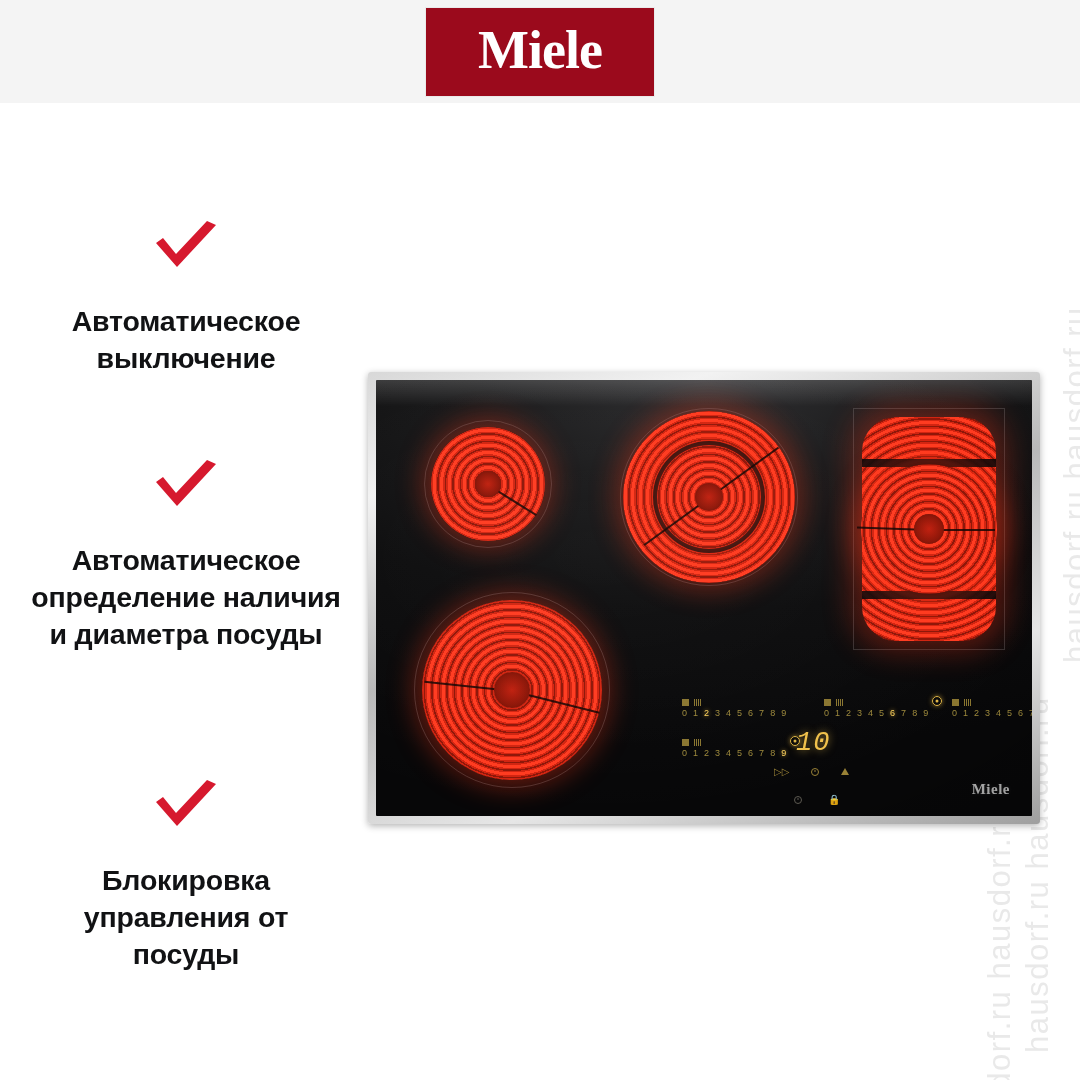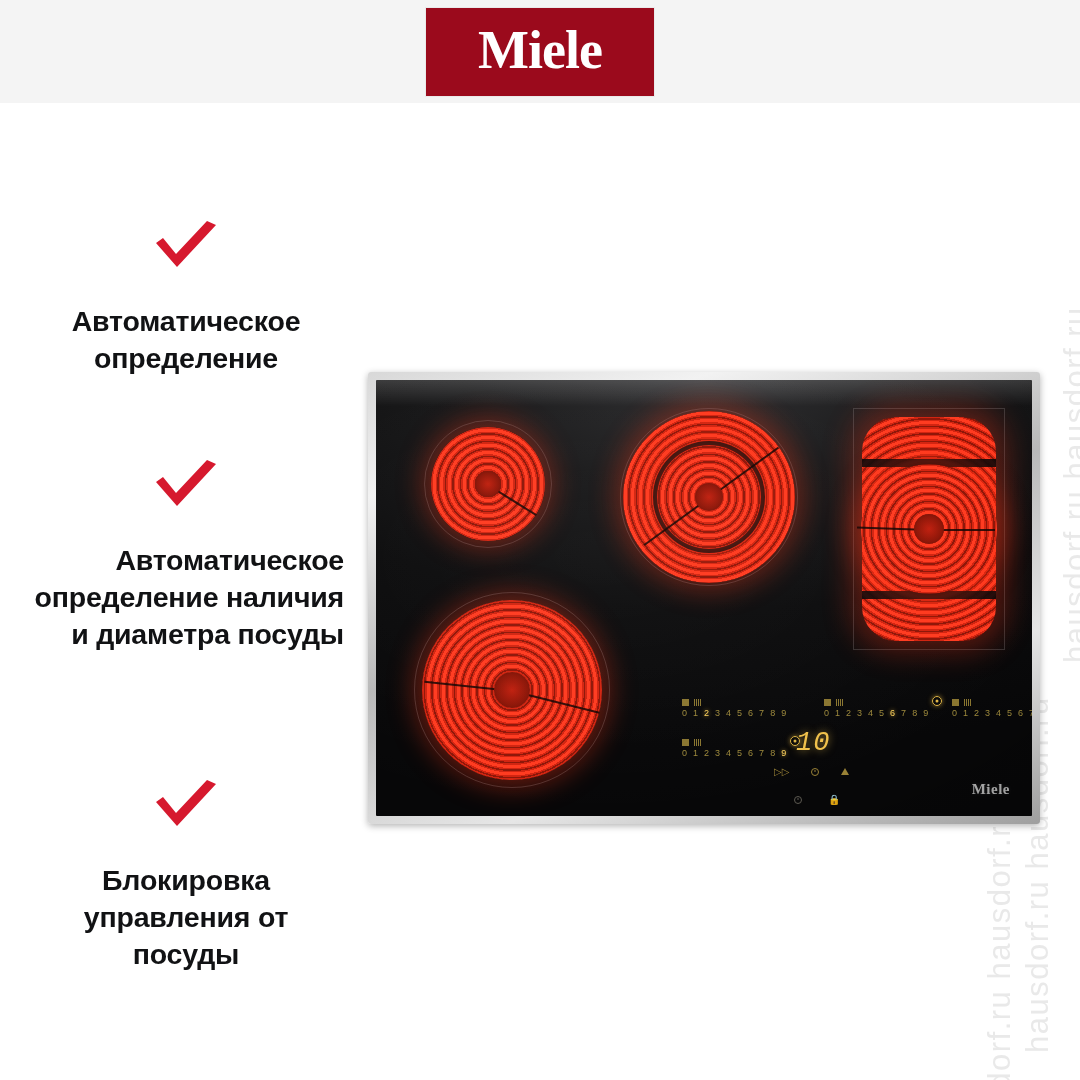--- a/index.html
+++ b/index.html
@@ -36,21 +36,21 @@
   
   .stage { position:absolute; left:0; top:103px; width:1080px; height:977px; background:#fff; }
   .feature { width:372px; text-align:center; }
   .feature-check { display:block; margin:0 auto 26px auto; }
   .feature-text {
     font-size:28.5px; font-weight:bold; color:#111214;
     line-height:1.30; letter-spacing:-0.2px;
     padding:0 28px;
   }
   .f1 { position:absolute; left:0; top:118px; }
-  .f2 { position:absolute; left:0; top:357px;text-align:right; }
+  .f2 { position:absolute; left:0; top:357px; }
   .f3 { position:absolute; left:0; top:677px; }
 
   
   .watermark {
     position:absolute;
     color:#e9e9e9;
     font-size:31px;
     letter-spacing:1.5px;
     white-space:nowrap;
     transform-origin:0 0;
@@ -239,21 +239,21 @@
 <div class="stage">
 
   <div class="watermark wm-a">hausdorf.ru  hausdorf.ru</div>
   <div class="watermark wm-b">hausdorf.ru  hausdorf.ru</div>
   <div class="watermark wm-c">hausdorf.ru  hausdorf.ru</div>
 
   <div class="feature f1">
     <svg class="feature-check" width="72" height="56" viewBox="0 0 72 56">
       <path d="M6 22 L27 46 L66 4 L57 0 L26 33 L13 17 Z" fill="#d6192e"></path>
     </svg>
-    <div class="feature-text">Автоматическое определение</div>
+    <div class="feature-text">Автоматическое выключение</div>
   </div>
 
   <div class="feature f2">
     <svg class="feature-check" width="72" height="56" viewBox="0 0 72 56">
       <path d="M6 22 L27 46 L66 4 L57 0 L26 33 L13 17 Z" fill="#d6192e"></path>
     </svg>
     <div class="feature-text">Автоматическое определение наличия и диаметра посуды</div>
   </div>
 
   <div class="feature f3">

